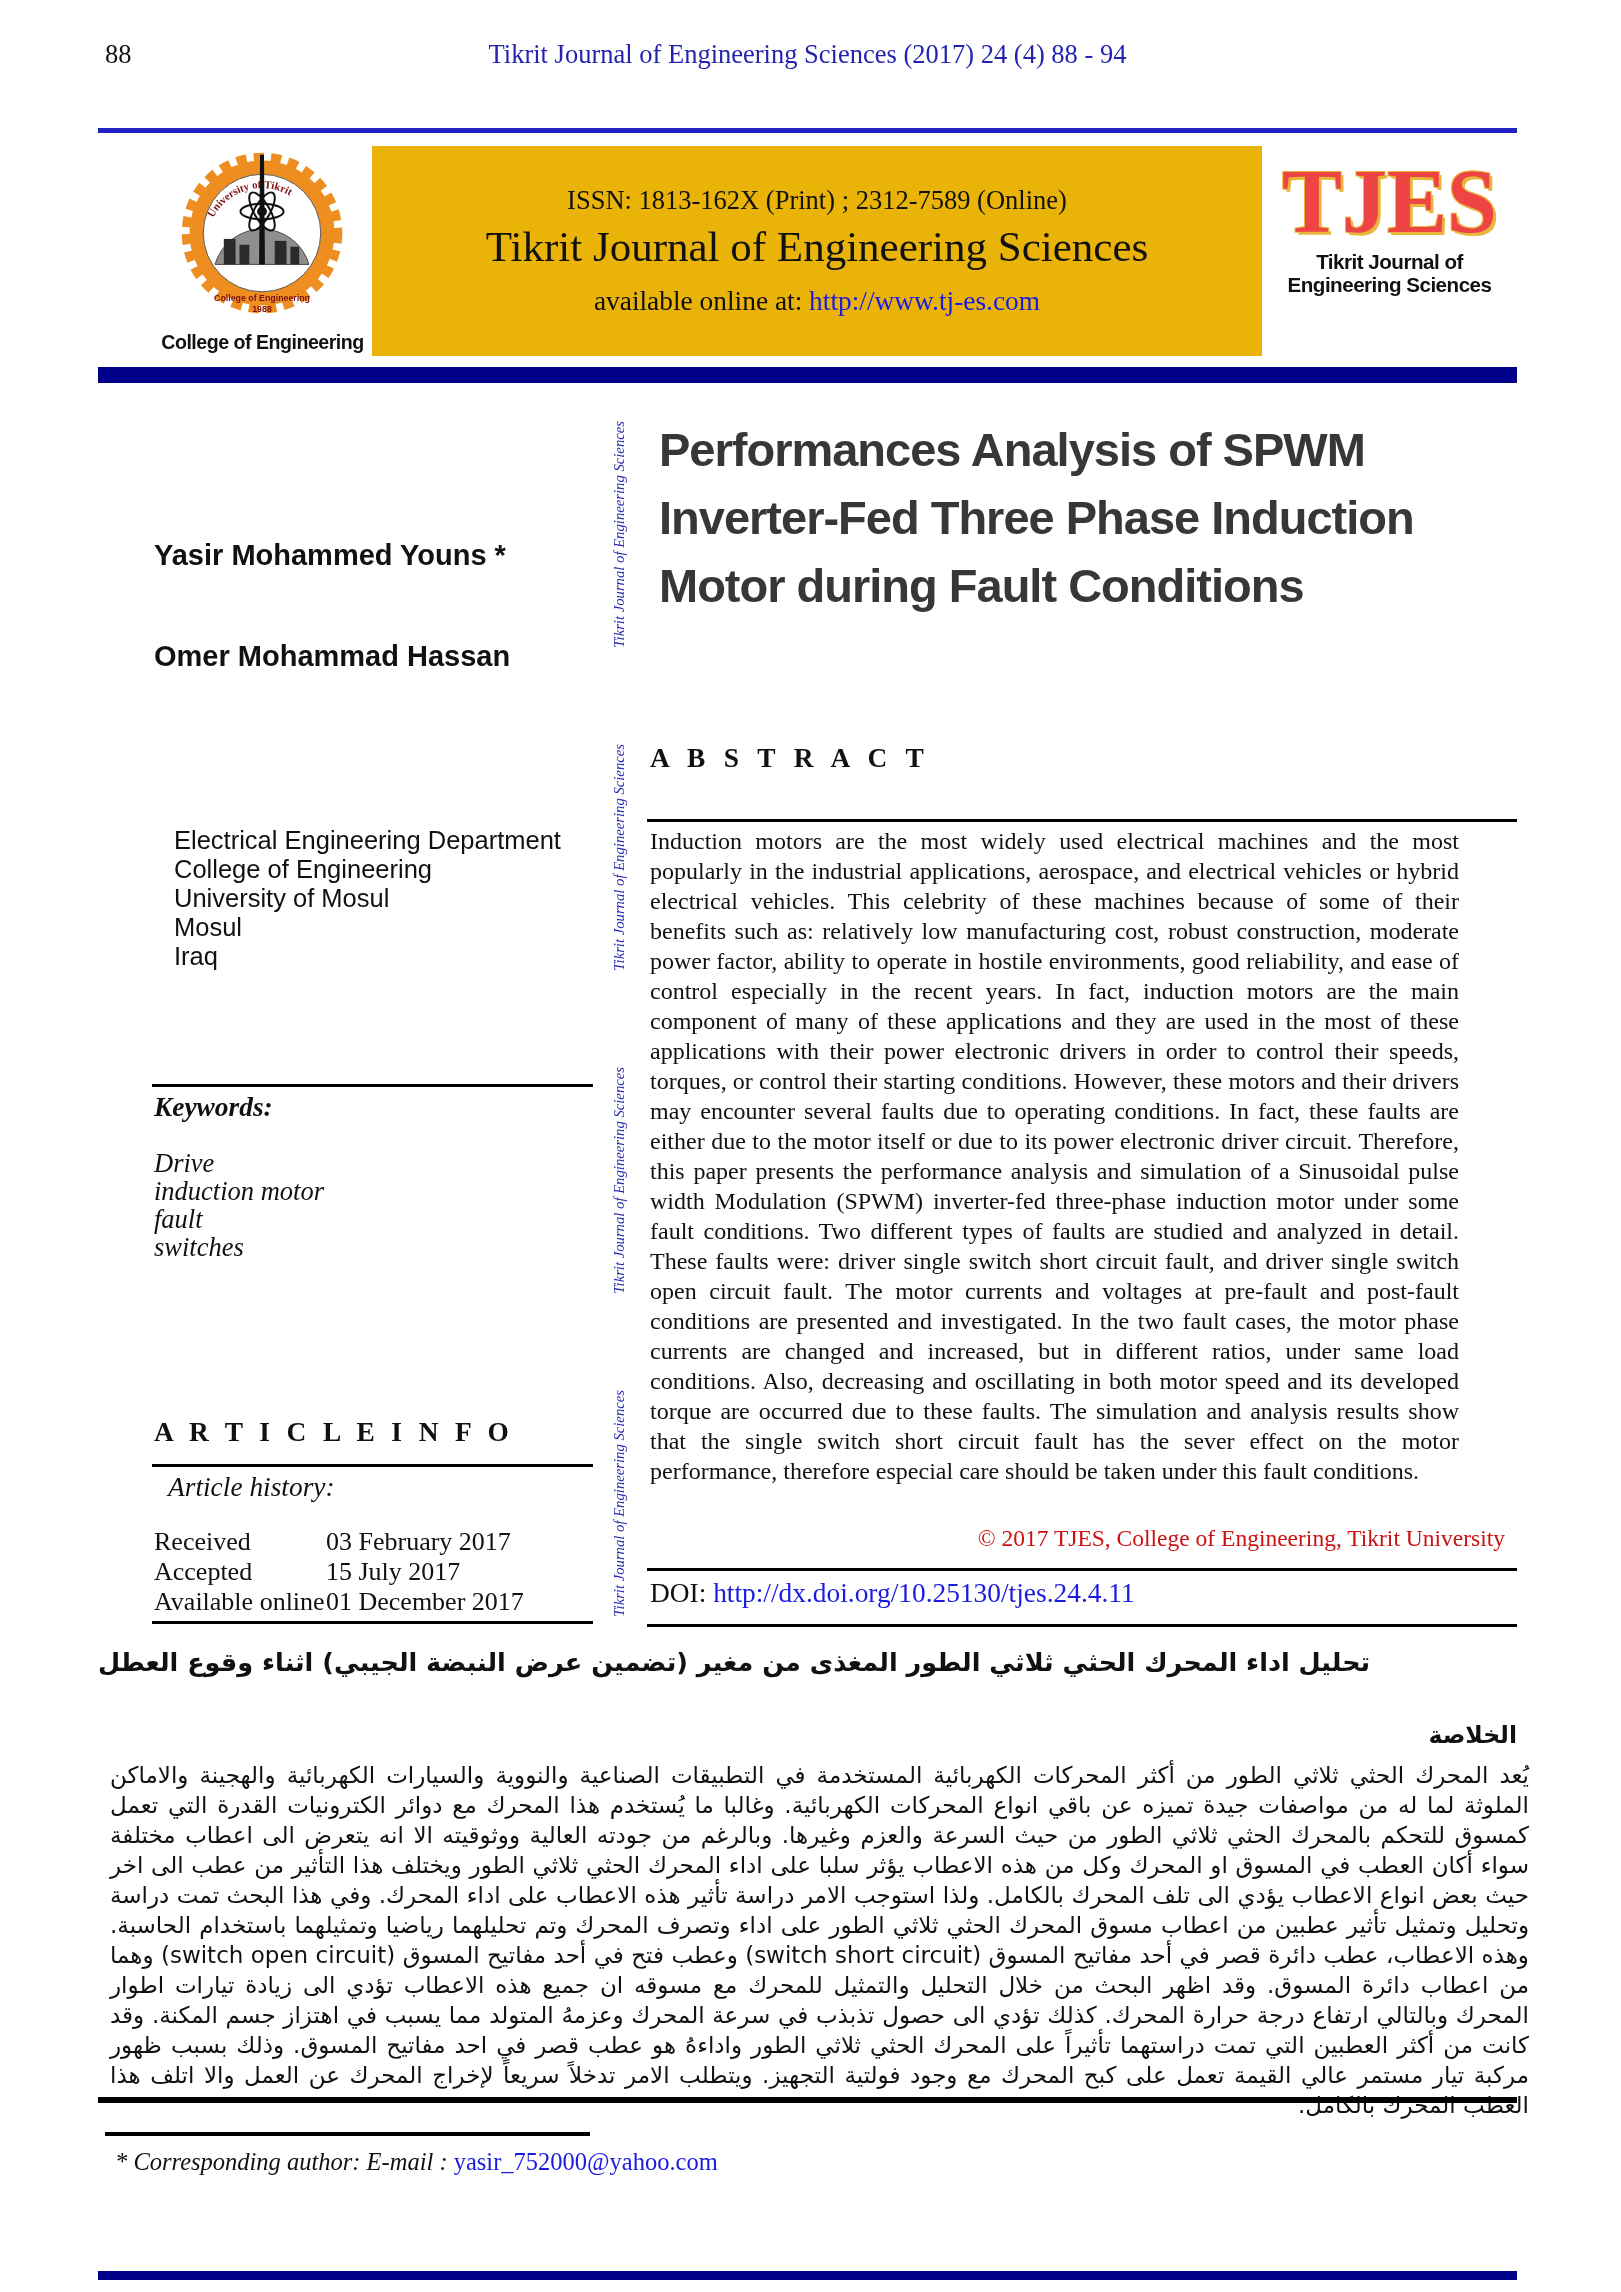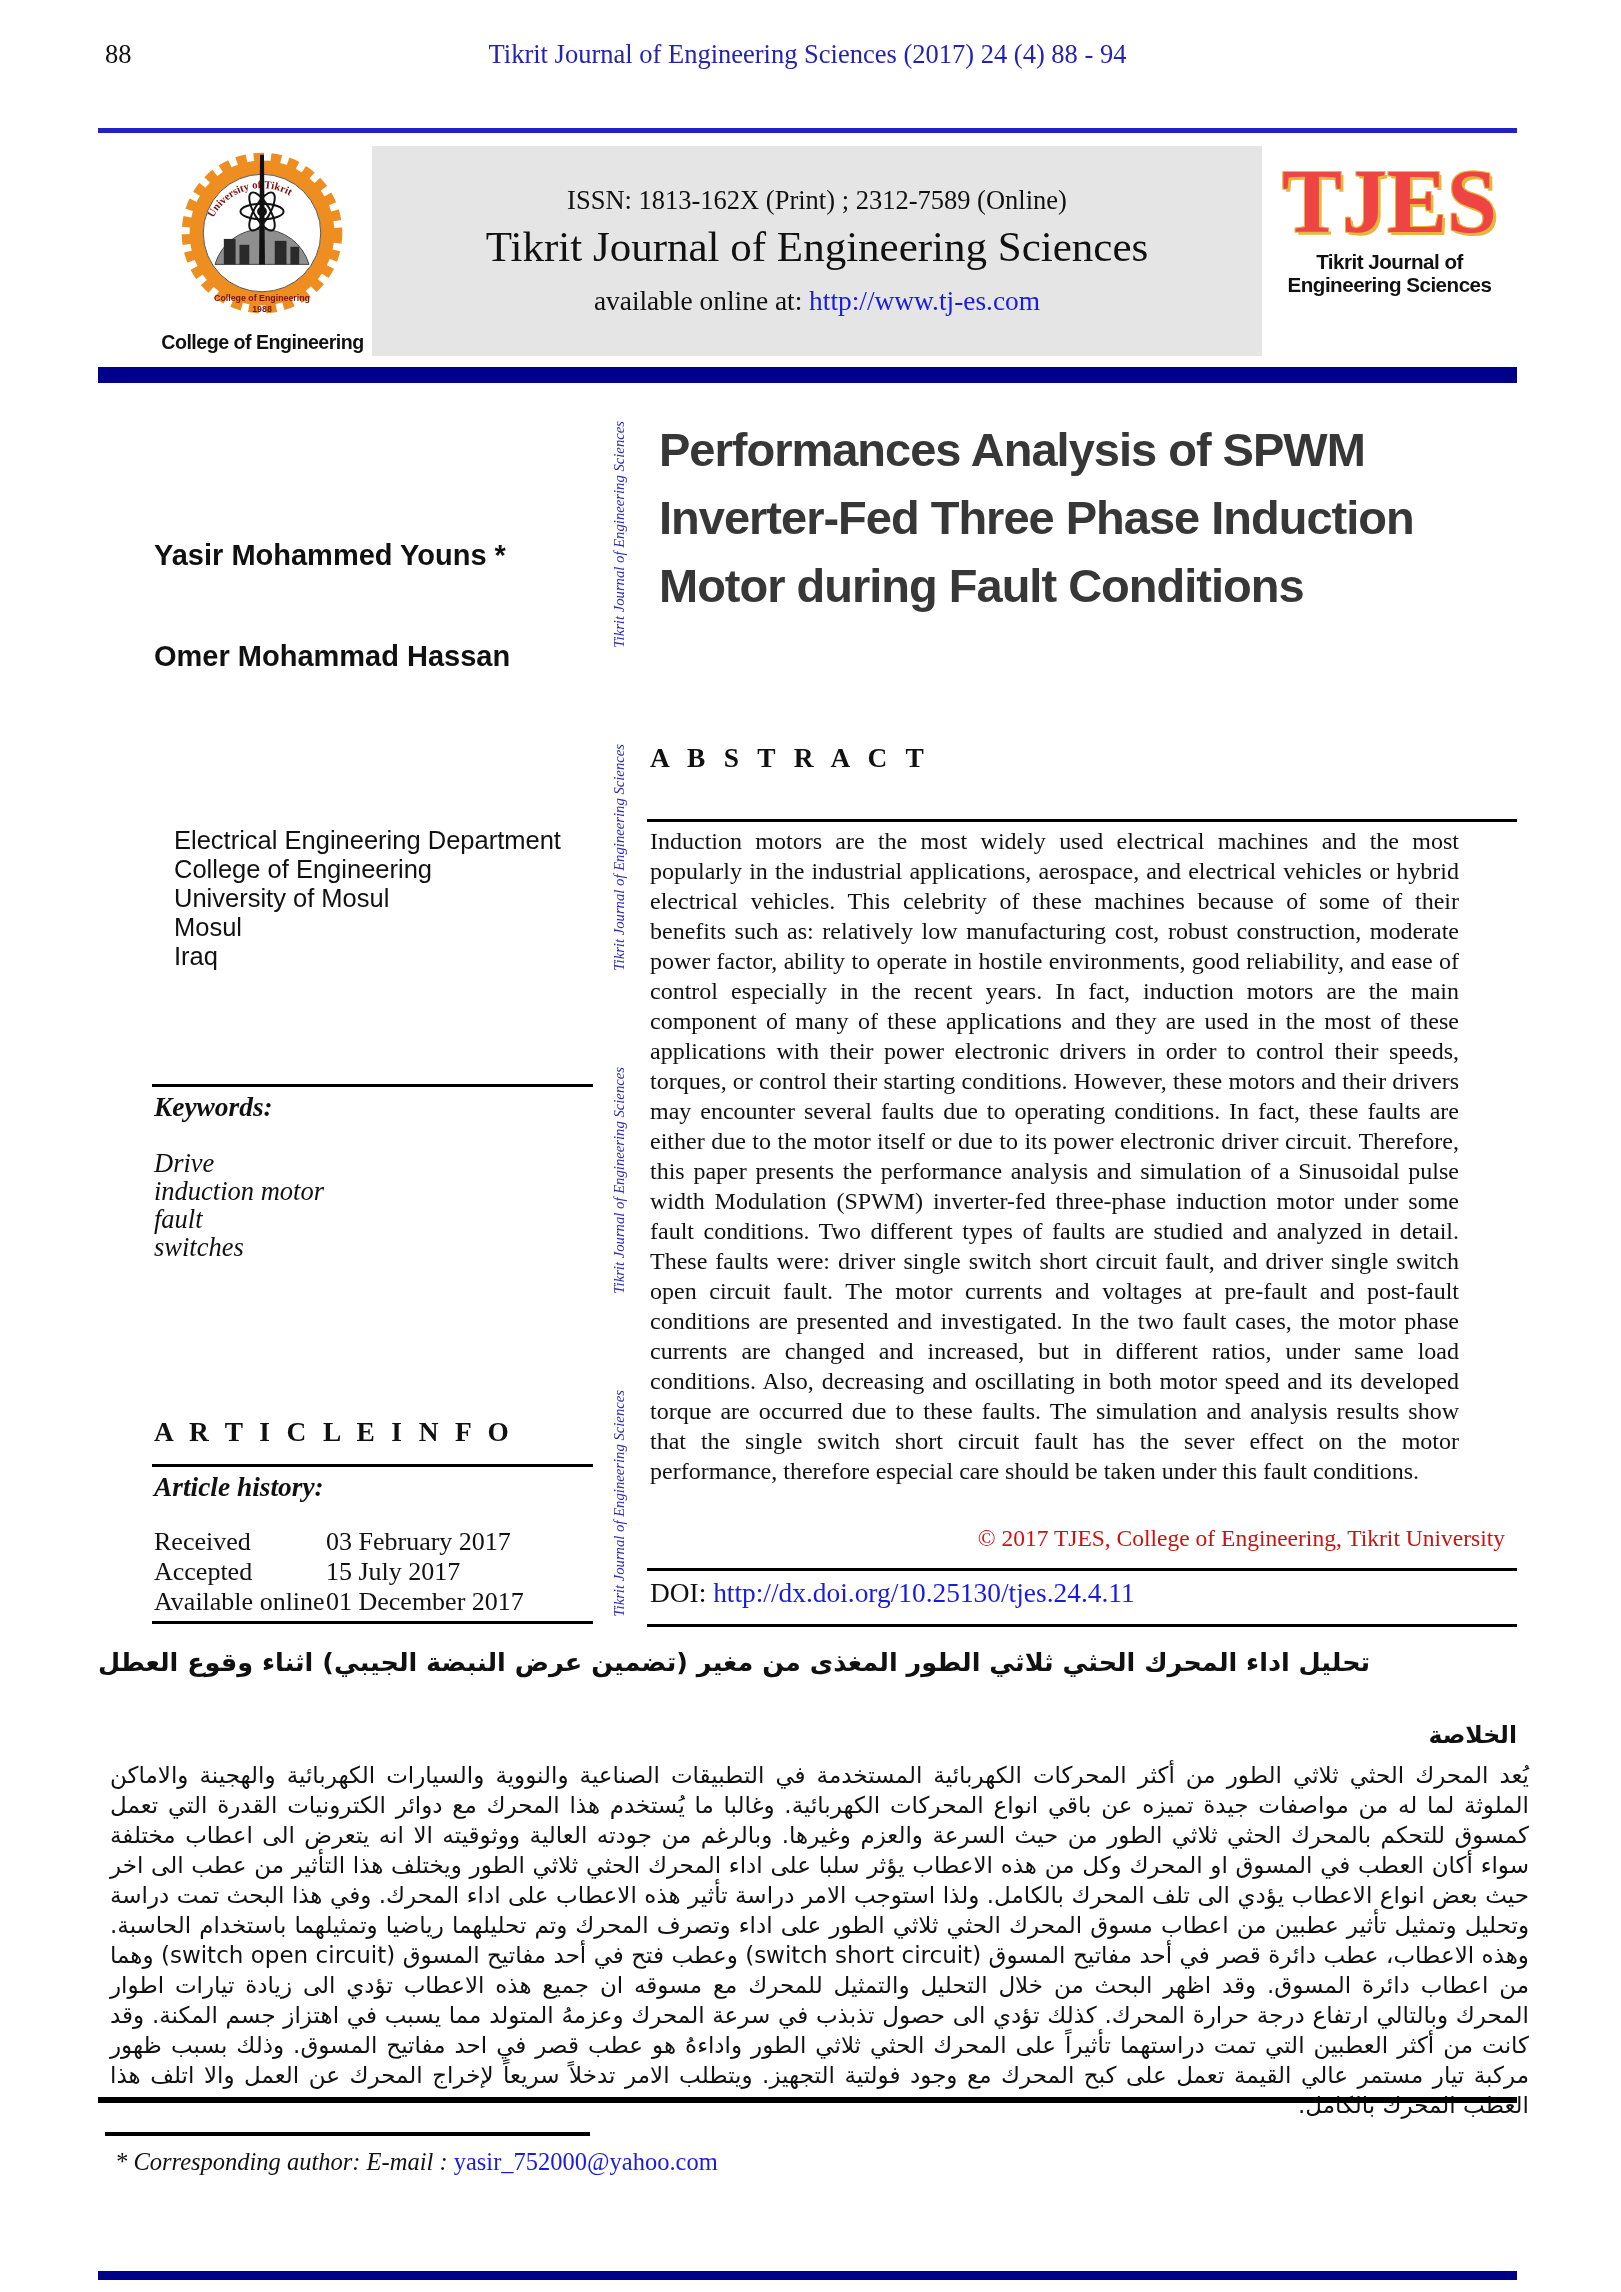--- a/index.html
+++ b/index.html
@@ -9,21 +9,21 @@
 
   
   .pageno{left:105px;top:39px;font-size:26.5px;}
   .citation{left:98px;top:39px;width:1419px;text-align:center;font-size:26.5px;color:#2323b0;}
   .thin-blue{left:98px;top:128px;width:1419px;height:4.9px;background:#2222c4;}
 
   
   .logo-wrap{left:167px;top:141px;width:191px;height:188px;}
   .college-caption{left:145px;top:331px;width:235px;text-align:center;
       font-family:"Liberation Sans",sans-serif;font-weight:bold;font-size:19.6px;letter-spacing:-0.5px;}
-  .orange-box{left:372px;top:146px;width:890px;height:210px;background:#e5e5e5;
+  .orange-box{left:372px;top:146px;width:890px;height:210px;background:#eab308;
       display:flex;flex-direction:column;align-items:center;justify-content:center;}
   .issn{font-size:26.5px;}
   .jname{font-size:43px;margin-top:5.9px;}
   .avail{font-size:27.4px;margin-top:15.7px;}
   .link{color:#1a1ae0;text-decoration:none;cursor:pointer;}
   .tjes-box{left:1270px;top:153px;width:239px;text-align:center;}
   .tjes-acr{font-family:"Liberation Serif",serif;font-weight:bold;font-size:90px;line-height:98px;color:#ef4444;
       text-shadow:2.9px 2.9px 0 #e8b63c,-1px -1px 0 #e8b63c,1px -1px 0 #e8b63c,-1px 1px 0 #e8b63c;}
   .tjes-cap{font-family:"Liberation Sans",sans-serif;font-weight:bold;font-size:20.6px;line-height:22.5px;letter-spacing:-0.5px;}
   .navy-bar{left:98px;top:367px;width:1419px;height:15.7px;background:#00008b;}
@@ -35,21 +35,21 @@
   .vstrip span{writing-mode:vertical-rl;transform:rotate(180deg);
       font-family:"Liberation Serif",serif;font-style:italic;font-size:14.7px;color:#2a2ab2;white-space:nowrap;}
 
   
   .author{left:154px;font-family:"Liberation Sans",sans-serif;font-weight:bold;font-size:29px;}
   .affil{left:174px;top:826px;font-family:"Liberation Sans",sans-serif;font-size:25.5px;line-height:29px;}
   .lrule{left:152px;width:441px;height:2.9px;background:#000;}
   .kw-label{left:154px;top:1092px;font-weight:bold;font-style:italic;font-size:27.4px;}
   .kw-list{left:154px;top:1149px;font-size:26.5px;line-height:28px;font-style:italic;}
   .info-head{left:154px;top:1417px;font-weight:bold;font-size:27.4px;letter-spacing:4.9px;}
-  .hist-label{left:154px;top:1472px;font-weight:bold;font-style:italic;font-size:27.4px;}
+  .hist-label{left:168px;top:1472px;font-weight:normal;font-style:italic;font-size:27.4px;}
   .hist{left:154px;top:1527px;font-size:26px;line-height:30px;}
   .hist-row{display:flex;}
   .hist-row .hl{width:172px;flex:none;}
 
   
   .title{left:659px;top:416px;width:765px;font-family:"Liberation Sans",sans-serif;font-weight:bold;
       font-size:47px;line-height:68px;letter-spacing:-1px;color:#373737;}
   .abs-head{left:650px;top:743px;font-weight:bold;font-size:27.4px;letter-spacing:5.9px;}
   .rrule{left:647px;width:870px;height:2.9px;background:#000;}
   .abstract{left:650px;top:826px;width:809px;font-size:24px;line-height:30px;text-align:justify;}

